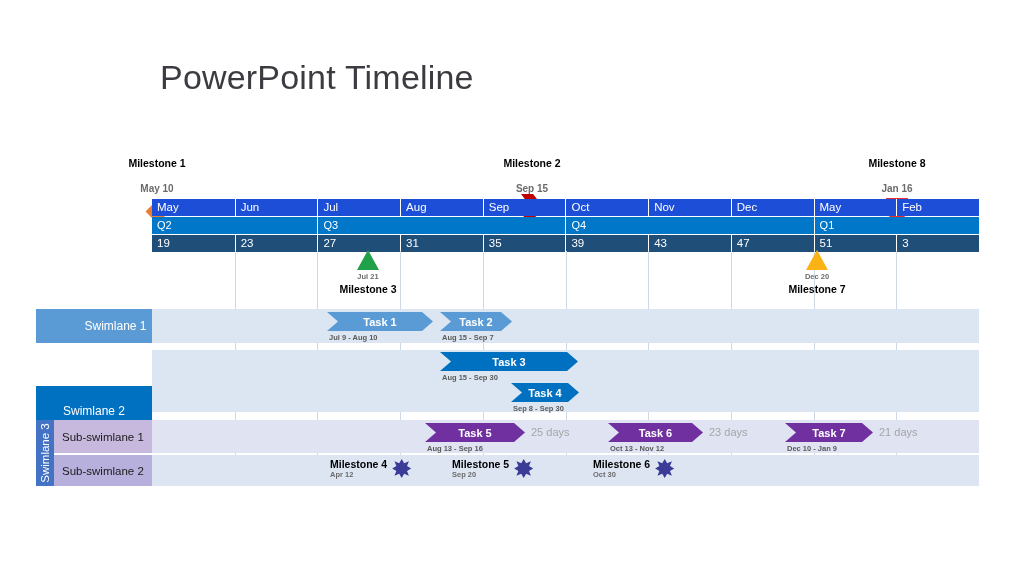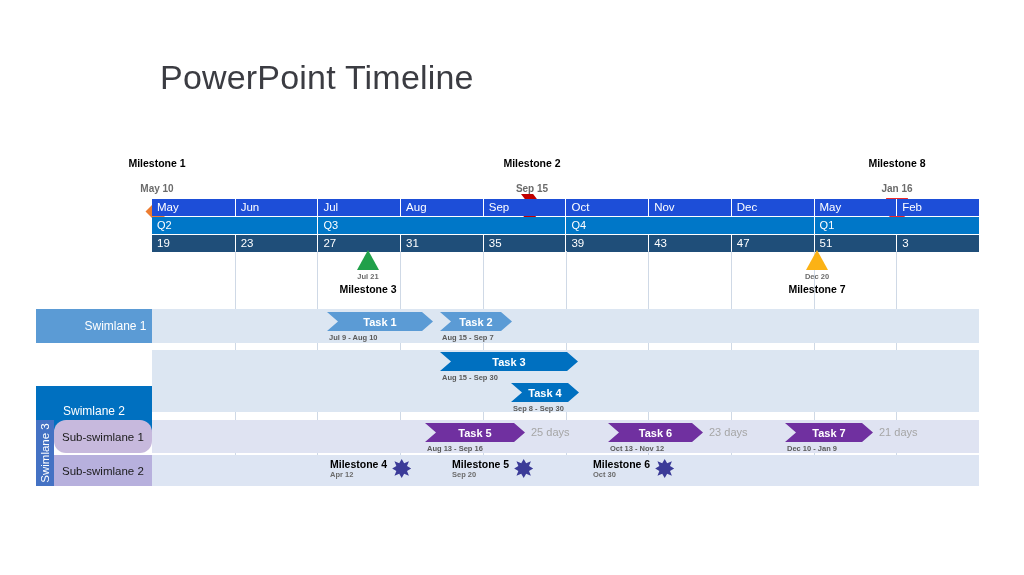--- a/index.html
+++ b/index.html
@@ -78,21 +78,21 @@
   }
   .lane3-tab span {
     transform: rotate(-90deg); white-space: nowrap;
     font-size: 11.5px; color: #fff;
   }
   .sub-label {
     position: absolute; left: 54px; width: 98px;
     display: flex; align-items: center; padding-left: 8px;
     color: #1a1a1a; font-size: 11.5px;
   }
-  .sub1-label { background: #c7b9dd; border-radius: 12px; }
+  .sub1-label { background: #c7b9dd; }
   .sub2-label { background: #b7b0dd; }
   .sub-band { position: absolute; left: 152px; width: 827px; }
   .sub1-band { background: #dfe3f2; }
   .sub2-band { background: #dde5f3; }
 
   
   .task { position: absolute; }
   .task-bar {
     position: relative; height: 19px;
     display: flex; align-items: center; justify-content: center;

